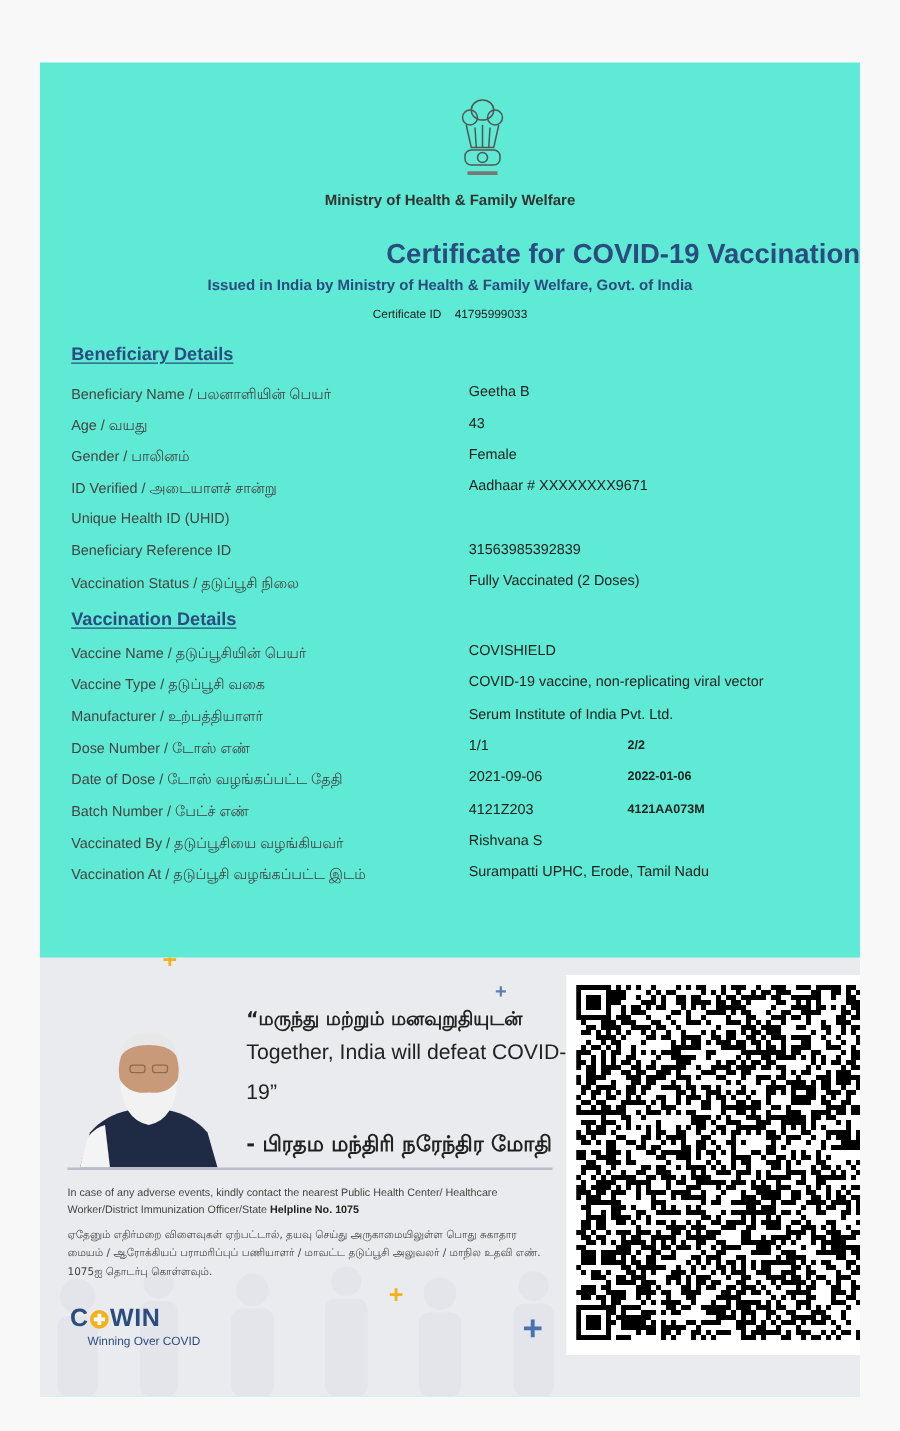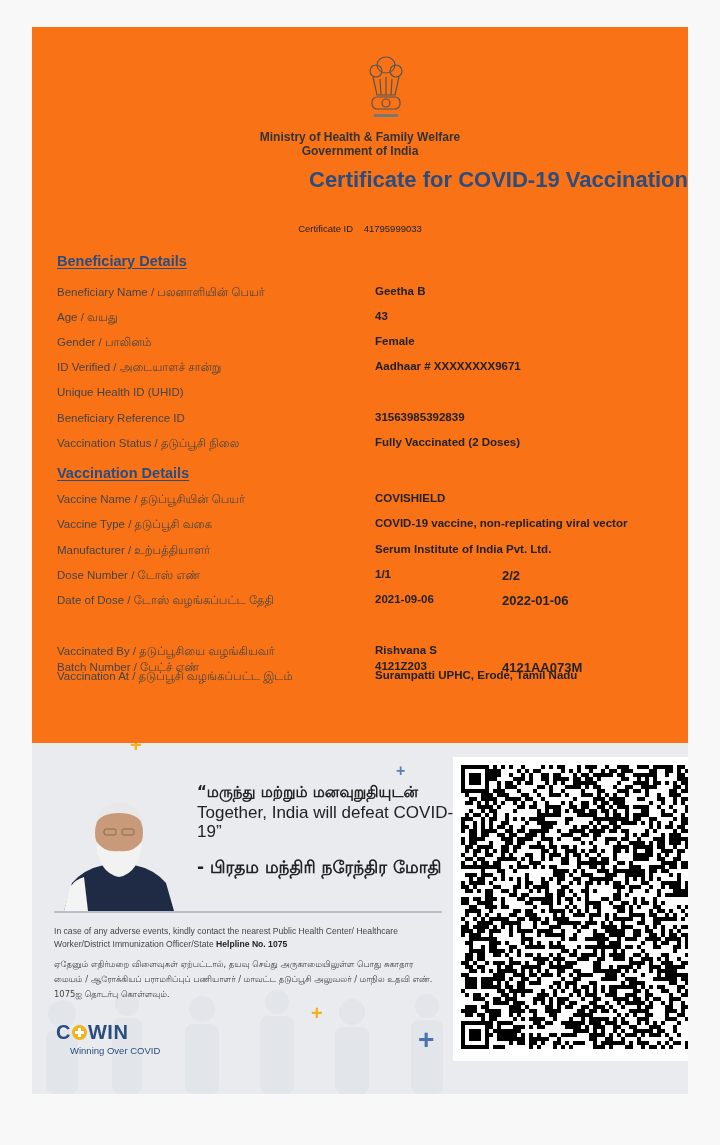--- a/index.html
+++ b/index.html
@@ -1,37 +1,37 @@
 <!DOCTYPE html>
 <html><head>
 <meta charset="utf-8">
 <style>
   html,body{margin:0;padding:0;}
   body{width:720px;height:1145px;background:#f8f8f8;position:relative;overflow:hidden;font-family:"Liberation Sans",sans-serif;color:#222;}
-  .card{position:absolute;left:32px;top:27px;width:656px;height:1067px;background:#f97316;overflow:hidden;}
+  .card{position:absolute;left:32px;top:50px;width:656px;height:1067px;background:#5eead4;overflow:hidden;}
   .emblem{position:absolute;left:331px;top:26px;width:46px;height:70px;}
   .ministry{position:absolute;left:0;width:656px;text-align:center;font-weight:bold;font-size:12px;color:#333;}
   .m1{top:103px;} .m2{top:117px;}
   .title{position:absolute;top:140px;left:0;width:656px;text-align:right;font-size:22px;font-weight:bold;color:#2b4c7e;}
   .issued{position:absolute;top:171px;left:0;width:656px;text-align:center;font-size:12px;font-weight:bold;color:#2b4c7e;}
   .certid{position:absolute;top:196px;left:0;width:656px;text-align:center;font-size:9.5px;font-weight:normal;color:#222;}
   .certid span{margin:0 4px;}
   .section-h{position:absolute;left:25px;font-size:14.5px;font-weight:bold;color:#2b4c7e;text-decoration:underline;text-underline-offset:2px;}
   .sh1{top:226px;} .sh2{top:438px;}
   .row{position:absolute;left:25px;width:620px;height:20px;font-size:11.5px;}
   .row .lbl{position:absolute;left:0;top:0;color:#444;white-space:nowrap;}
-  .row .val{position:absolute;left:318px;top:-1px;font-weight:bold;color:#222;white-space:nowrap;font-size:11.5px;}
-  .row .val2{position:absolute;left:445px;top:-1px;font-weight:bold;color:#222;white-space:nowrap;font-size:13px;}
+  .row .val{position:absolute;left:318px;top:-1px;font-weight:normal;color:#222;white-space:nowrap;font-size:11.5px;}
+  .row .val2{position:absolute;left:445px;top:-1px;font-weight:bold;color:#222;white-space:nowrap;font-size:10px;}
   .bottom{position:absolute;left:0;top:716px;width:656px;height:351px;background:#e9ebee;overflow:hidden;}
   .crowd{position:absolute;left:0;bottom:0;width:420px;height:130px;opacity:.5;}
   .plus{position:absolute;font-weight:bold;line-height:1;}
   .photo{position:absolute;left:22px;top:48px;width:130px;height:120px;}
   .quote{position:absolute;left:165px;top:40px;width:260px;color:#222;}
   .q-ta{font-size:15px;font-weight:bold;line-height:18px;font-family:"DejaVu Sans",sans-serif;}
-  .q-en{font-size:17px;line-height:19px;margin-top:2px;}
+  .q-en{font-size:17px;line-height:32px;margin-top:2px;}
   .q-by{font-size:17px;font-weight:bold;margin-top:16px;font-family:"DejaVu Sans",sans-serif;}
   .divline{position:absolute;left:22px;top:168px;width:388px;height:2px;background:#b7bfca;}
   .adverse{position:absolute;left:22px;top:182px;width:380px;font-size:8.6px;color:#444;line-height:13px;}
   .adverse b{color:#222;}
   .adverse-ta{position:absolute;left:22px;top:214px;width:385px;font-size:8.4px;color:#444;line-height:15px;font-family:"DejaVu Sans",sans-serif;}
   .cowin{position:absolute;left:24px;top:278px;}
   .cowin-logo{font-size:20px;font-weight:bold;color:#2b4c7e;letter-spacing:.5px;display:flex;align-items:center;}
   .cowin-o{display:inline-block;width:15px;height:15px;border-radius:50%;background:#f2b21c;position:relative;margin:0 1px;}
   .cowin-o:before,.cowin-o:after{content:"";position:absolute;background:#fff;}
   .cowin-o:before{left:6px;top:3px;width:3px;height:9px;}
@@ -53,22 +53,22 @@
       <ellipse cx="33" cy="18" rx="6" ry="6"></ellipse>
       <path d="M10 24 L14 42 L32 42 L36 24"></path>
       <path d="M17 26 L18 42 M23 24 L23 42 M29 26 L28 42"></path>
       <rect x="9" y="44" width="28" height="12" rx="5"></rect>
       <circle cx="23" cy="50" r="4"></circle>
     </g>
     <rect x="11" y="61" width="24" height="3" fill="#777"></rect>
   </svg>
 
   <div class="ministry m1">Ministry of Health &amp; Family Welfare</div>
-  <div class="ministry m2">Government of India</div>
   <div class="title">Certificate for COVID-19 Vaccination</div>
+  <div class="issued">Issued in India by Ministry of Health &amp; Family Welfare, Govt. of India</div>
   <div class="certid">
     <span>Certificate ID</span>
     <span>41795999033</span>
   </div>
 
   <div class="section-h sh1">Beneficiary Details</div>
 
   <div id="ben-rows">
       <div class="row" style="top: 259px;">
         <span class="lbl">Beneficiary Name / பலனாளியின் பெயர்</span>
@@ -121,21 +121,21 @@
       <div class="row" style="top: 541.9px;">
         <span class="lbl">Dose Number / டோஸ் எண்</span>
         <span class="val">1/1</span>
         <span class="val2">2/2</span>
       </div>
       <div class="row" style="top: 567.2px;">
         <span class="lbl">Date of Dose / டோஸ் வழங்கப்பட்ட தேதி</span>
         <span class="val">2021-09-06</span>
         <span class="val2">2022-01-06</span>
       </div>
-      <div class="row" style="top: 592.5px; margin-top: 41px;">
+      <div class="row" style="top: 592.5px;">
         <span class="lbl">Batch Number / பேட்ச் எண்</span>
         <span class="val">4121Z203</span>
         <span class="val2">4121AA073M</span>
       </div>
       <div class="row" style="top: 617.8px;">
         <span class="lbl">Vaccinated By /  தடுப்பூசியை வழங்கியவர்</span>
         <span class="val">Rishvana S</span>
         <span class="val2"></span>
       </div>
       <div class="row" style="top: 643.1px;">

